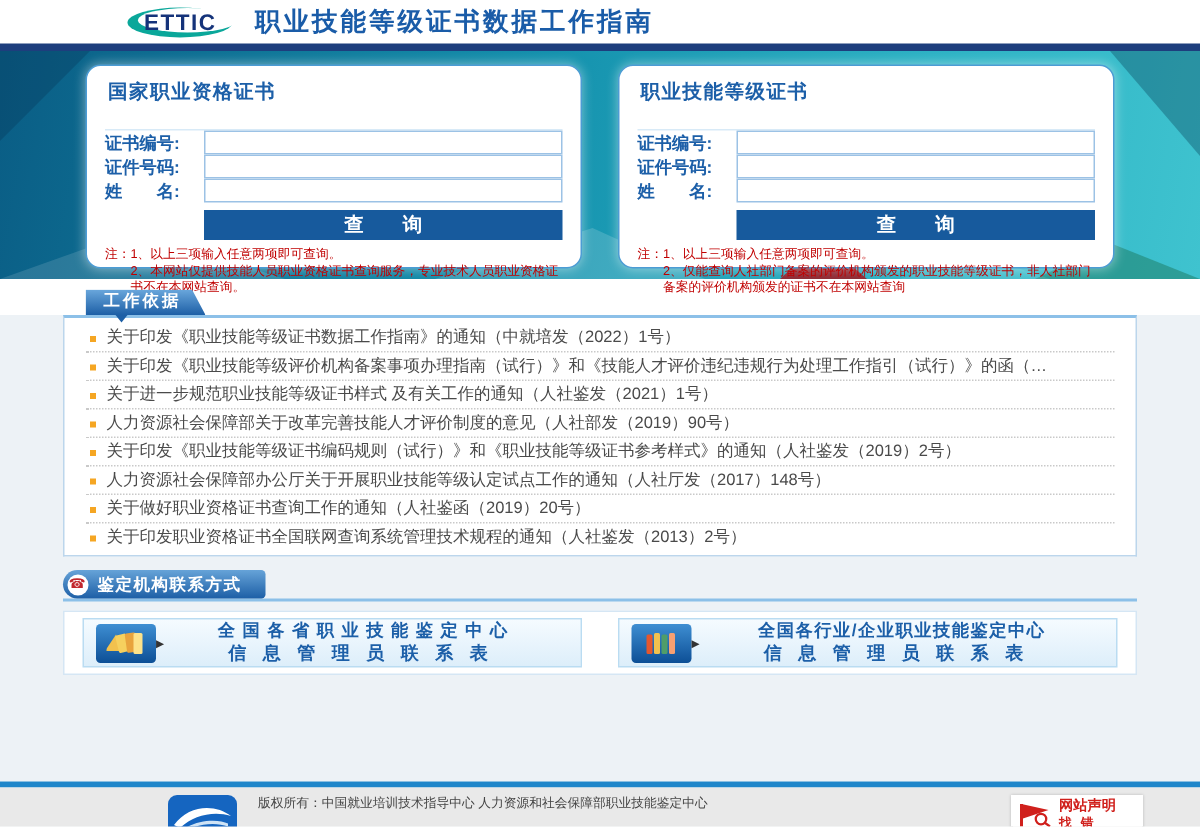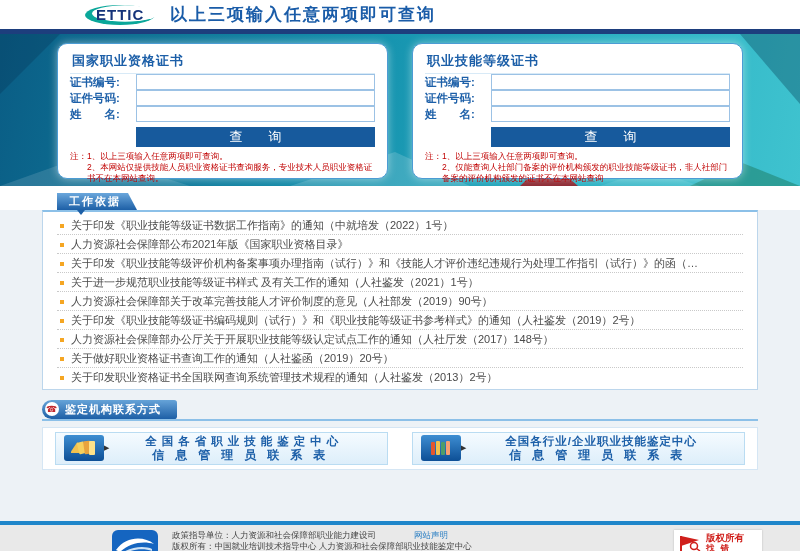--- a/index.html
+++ b/index.html
@@ -13,26 +13,26 @@
   .navline { height:5px; background:#1d3e7d; }
 
   
   .hero { position:relative; height:152px;
     background:linear-gradient(100deg,#0a5d85 0%,#1592ae 45%,#2db2c4 75%,#3fc3cf 100%); }
   .hero-bg { position:absolute; inset:0; width:100%; height:100%; }
   .hero-panels { position:absolute; inset:0; display:flex; justify-content:center; gap:24px; padding-top:9px; }
   .panel { width:331px; height:136px; background:#fff; border-radius:10px;
     border:1px solid #4c9cd4; box-shadow:0 0 8px rgba(255,255,255,.45); padding:6px 12px 4px 12px; }
   .panel-title { color:#1c5fa8; font-size:13px; font-weight:bold; letter-spacing:1px;
-    border-bottom:1px solid #d8eaf7; padding:2px 0 3px 2px; }
+    border-bottom:1px solid #d8eaf7; padding:2px 0 16px 2px; }
   .field-row { display:flex; align-items:center; margin-top:0;justify-content:flex-end; }
   .field-label { width:66px; color:#1c5fa8; font-weight:bold; font-size:11.5px; white-space:pre; }
   .field-input { flex:1; height:16px; border:1px solid #9cc2e5; background:#fff; outline:none; font-size:11px; padding:0 3px; }
   .query-btn { display:block; margin:5px 0 0 66px; width:calc(100% - 66px); height:20px;
-    background:#175a9d; color:#fff; border:none; font-weight:normal; font-size:13px;
+    background:#175a9d; color:#fff; border:none; font-weight:bold; font-size:13px;
     letter-spacing:26px; text-indent:26px; cursor:pointer; font-family:inherit; }
   .note { display:flex; color:#c00000; font-size:8.5px; line-height:1.32; margin-top:4px; }
   .note-label { white-space:pre; }
   .note-items div { margin-bottom:0; }
 
   
   .content { background:#edf2f6; height:311px; padding:0 42px; }
   .card { position:relative; margin-top:24px; background:#fff;
     border:1px solid #bcd6ec; border-top:2px solid #8cc0e8; padding:4px 14px 2px 14px; }
   .tab { position:absolute; top:-19px; left:14px; height:17px; line-height:17px;
@@ -88,21 +88,21 @@
 <body>
 
 <header class="topbar">
   <span class="logo">
     <svg width="72" height="24" viewBox="0 0 72 24">
       <ellipse cx="36" cy="12" rx="35" ry="10" fill="#0aa79a"></ellipse>
       <ellipse cx="41" cy="10.5" rx="33" ry="8.2" fill="#ffffff"></ellipse>
       <text x="12" y="17" font-size="15" font-weight="bold" fill="#15337a" letter-spacing="1">ETTIC</text>
     </svg>
   </span>
-  <h1 class="site-title">以上三项输入任意两项即可查询</h1>
+  <h1 class="site-title">职业技能等级证书数据工作指南</h1>
 </header>
 <div class="navline"></div>
 
 <section class="hero">
   <svg class="hero-bg" viewBox="0 0 800 152" preserveAspectRatio="none">
     <polygon points="0,152 90,120 190,152" fill="rgba(255,255,255,0.13)"></polygon>
     <polygon points="290,152 395,118 470,152" fill="rgba(255,255,255,0.16)"></polygon>
     <polygon points="520,152 548,126 578,152" fill="#8e2a33"></polygon>
     <polygon points="690,152 740,128 800,152" fill="#1f7f6a" opacity="0.55"></polygon>
     <polygon points="740,0 800,0 800,70" fill="rgba(6,60,84,0.35)"></polygon>
@@ -161,21 +161,20 @@
     </div>
   </div>
 </section>
 
 <section class="content">
   <div class="card">
     <div class="tab">工作依据</div>
     <div class="tab-notch"></div>
     <ul class="docs">
       <li>关于印发《职业技能等级证书数据工作指南》的通知（中就培发（2022）1号）</li>
-      <li>人力资源社会保障部公布2021年版《国家职业资格目录》</li>
       <li>关于印发《职业技能等级评价机构备案事项办理指南（试行）》和《技能人才评价违纪违规行为处理工作指引（试行）》的函（…</li>
       <li>关于进一步规范职业技能等级证书样式 及有关工作的通知（人社鉴发（2021）1号）</li>
       <li>人力资源社会保障部关于改革完善技能人才评价制度的意见（人社部发（2019）90号）</li>
       <li>关于印发《职业技能等级证书编码规则（试行）》和《职业技能等级证书参考样式》的通知（人社鉴发（2019）2号）</li>
       <li>人力资源社会保障部办公厅关于开展职业技能等级认定试点工作的通知（人社厅发（2017）148号）</li>
       <li>关于做好职业资格证书查询工作的通知（人社鉴函（2019）20号）</li>
       <li>关于印发职业资格证书全国联网查询系统管理技术规程的通知（人社鉴发（2013）2号）</li>
     </ul>
   </div>
 
@@ -225,33 +224,30 @@
   <div class="footbody">
     <span class="inst-badge">
       <svg width="46" height="29" viewBox="0 0 46 29">
         <path d="M4 20 C 14 6, 32 6, 42 14 C 30 10, 16 14, 8 22 Z" fill="#ffffff"></path>
         <path d="M10 23 C 20 16, 34 16, 40 19 L 40 21 C 32 18, 20 19, 12 24 Z" fill="#cfe3f5"></path>
       </svg>
 
     </span>
 
     <div class="foot-text">
-      <div>
-        <span>政策指导单位：人力资源和社会保障部职业能力建设司</span><span class="statement-link">网站声明</span>
-      </div>
       <div>版权所有：中国就业培训技术指导中心 人力资源和社会保障部职业技能鉴定中心</div>
 
     </div>
 
     <span class="gov-badge">
       <svg width="22" height="18" viewBox="0 0 22 18">
         <polygon points="2,2 20,6 2,12" fill="#d0201c"></polygon>
         <rect x="1" y="2" width="2" height="15" fill="#d0201c"></rect>
         <circle cx="15" cy="12" r="3.5" fill="none" stroke="#d0201c" stroke-width="1.5"></circle>
         <line x1="17.5" y1="14.5" x2="21" y2="17" stroke="#d0201c" stroke-width="1.5"></line>
       </svg>
       <span class="gov-texts">
-        <div class="g1">版权所有</div>
+        <div class="g1">网站声明</div>
         <div class="g2">找错</div>
       </span>
     </span>
   </div>
 </footer>
 
 </body></html>

